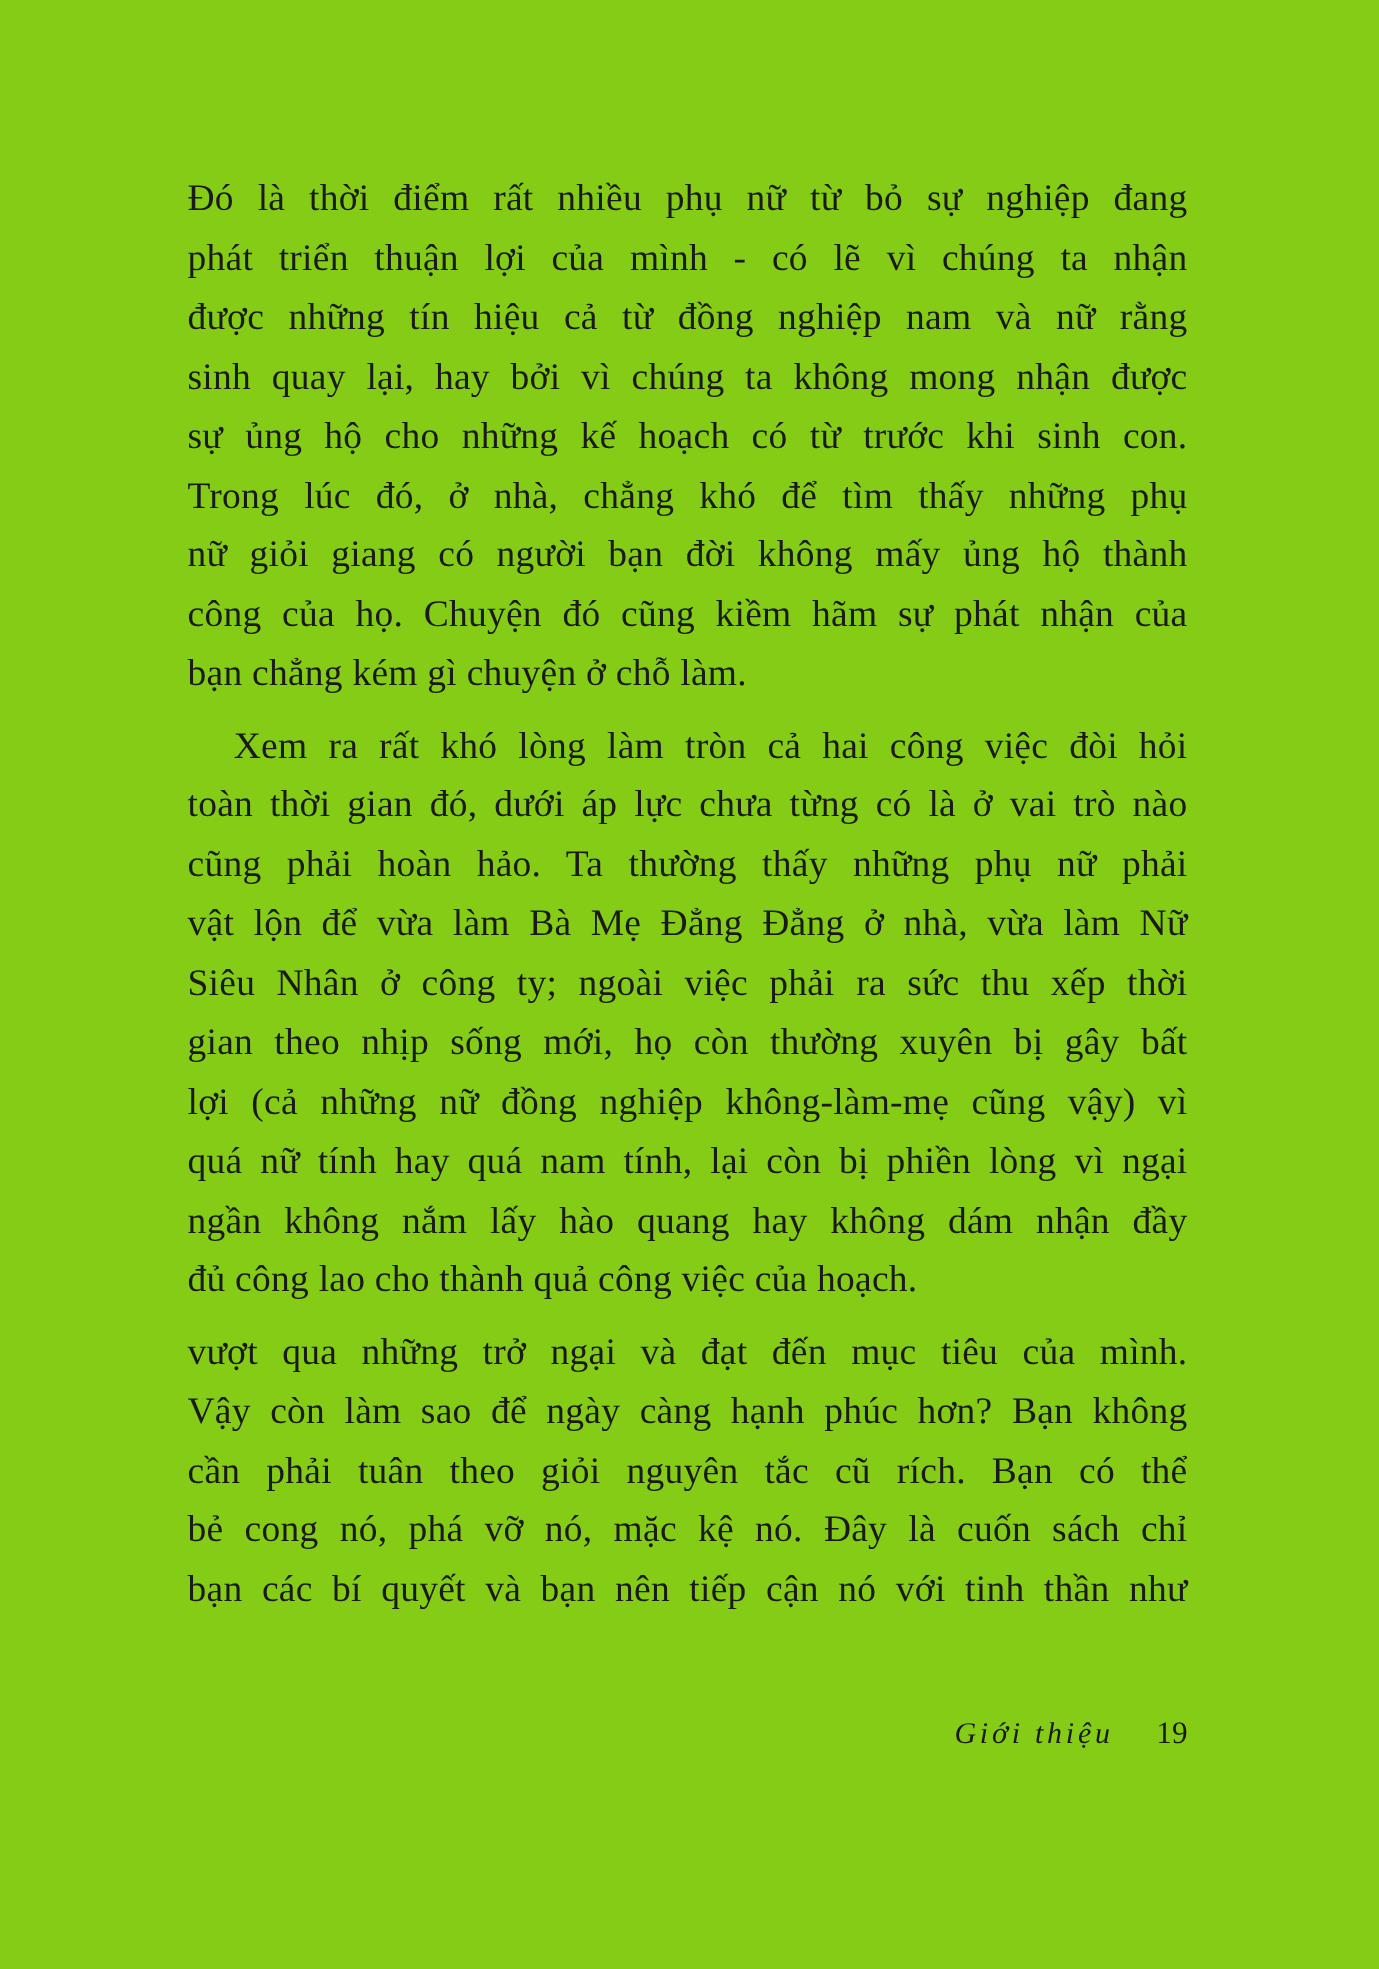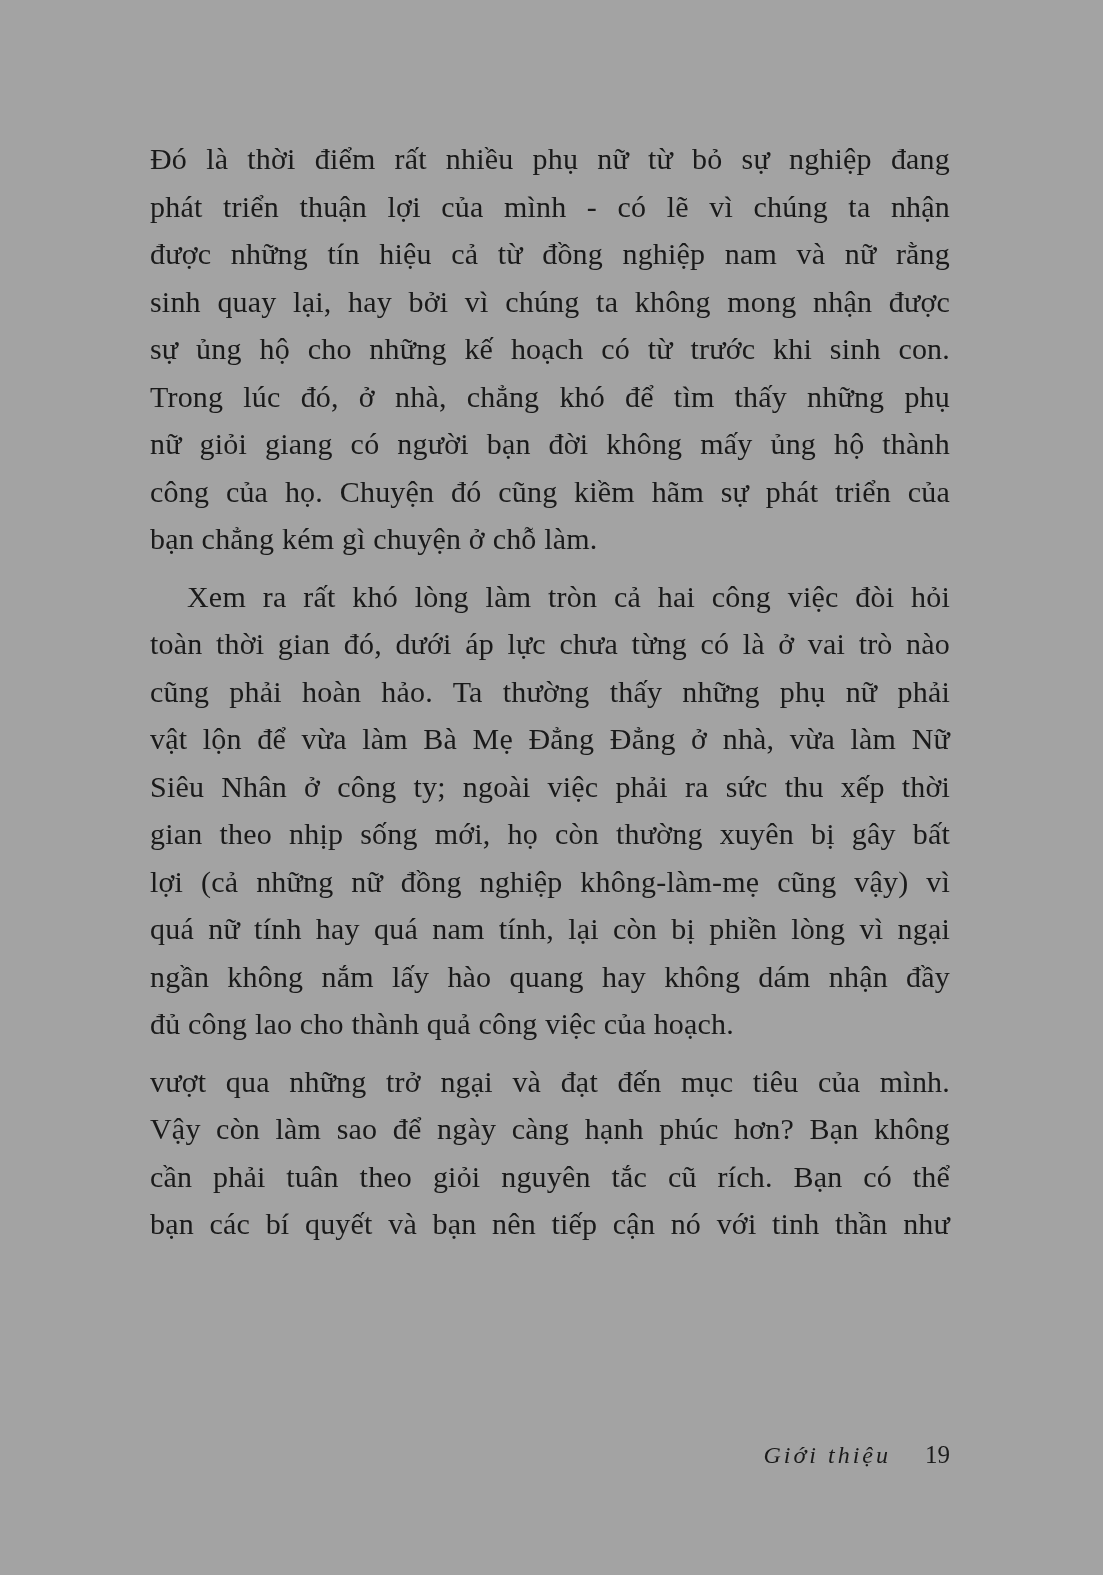--- a/index.html
+++ b/index.html
@@ -13,21 +13,21 @@
       position: relative;
       overflow: hidden;
       color: #1a1a1a;
       font-family: "Liberation Serif", "DejaVu Serif", serif;
     }
     .page {
       position: absolute;
       left: 0; top: 0;
       width: 1103px;
       height: 1575px;
-      background: #a3a3a3;
+      background: #84cc16;
     }
     .body-text {
       position: absolute;
       left: 150px;
       top: 135px;
       width: 800px;
     }
     .line {
       display: block;
       height: 47.5px;
@@ -43,21 +43,21 @@
     }
     .line.indent {
       padding-left: 37px;
     }
     .para-gap {
       display: block;
       height: 10px;
     }
     .footer {
       position: absolute;
-      top: 1440px;
+      top: 1372px;
       left: 0;
       width: 950px;
       text-align: right;
       font-size: 24px;
       line-height: 30px;
     }
     .footer .section {
       font-style: italic;
       letter-spacing: 3px;
       margin-right: 28px;
@@ -73,21 +73,21 @@
   <div class="body-text">
 
     <div>
       <span class="line">Đó là thời điểm rất nhiều phụ nữ từ bỏ sự nghiệp đang</span>
       <span class="line">phát triển thuận lợi của mình - có lẽ vì chúng ta nhận</span>
       <span class="line">được những tín hiệu cả từ đồng nghiệp nam và nữ rằng</span>
       <span class="line">sinh quay lại, hay bởi vì chúng ta không mong nhận được</span>
       <span class="line">sự ủng hộ cho những kế hoạch có từ trước khi sinh con.</span>
       <span class="line">Trong lúc đó, ở nhà, chẳng khó để tìm thấy những phụ</span>
       <span class="line">nữ giỏi giang có người bạn đời không mấy ủng hộ thành</span>
-      <span class="line">công của họ. Chuyện đó cũng kiềm hãm sự phát triển của</span>
+      <span class="line">công của họ. Chuyện đó cũng kiềm hãm sự phát nhận của</span>
       <span class="line last">bạn chẳng kém gì chuyện ở chỗ làm.</span>
     </div>
     <span class="para-gap"></span>
 
     <div>
       <span class="line indent">Xem ra rất khó lòng làm tròn cả hai công việc đòi hỏi</span>
       <span class="line">toàn thời gian đó, dưới áp lực chưa từng có là ở vai trò nào</span>
       <span class="line">cũng phải hoàn hảo. Ta thường thấy những phụ nữ phải</span>
       <span class="line">vật lộn để vừa làm Bà Mẹ Đẳng Đẳng ở nhà, vừa làm Nữ</span>
       <span class="line">Siêu Nhân ở công ty; ngoài việc phải ra sức thu xếp thời</span>
@@ -96,20 +96,21 @@
       <span class="line">quá nữ tính hay quá nam tính, lại còn bị phiền lòng vì ngại</span>
       <span class="line">ngần không nắm lấy hào quang hay không dám nhận đầy</span>
       <span class="line last">đủ công lao cho thành quả công việc của hoạch.</span>
     </div>
     <span class="para-gap"></span>
 
     <div>
       <span class="line">vượt qua những trở ngại và đạt đến mục tiêu của mình.</span>
       <span class="line">Vậy còn làm sao để ngày càng hạnh phúc hơn? Bạn không</span>
       <span class="line">cần phải tuân theo giỏi nguyên tắc cũ rích. Bạn có thể</span>
+      <span class="line">bẻ cong nó, phá vỡ nó, mặc kệ nó. Đây là cuốn sách chỉ</span>
       <span class="line">bạn các bí quyết và bạn nên tiếp cận nó với tinh thần như</span>
     </div>
   </div>
 
   <div class="footer">
     <span class="section">Giới thiệu</span>
     <span class="page-num">19</span>
   </div>
 </div>
 

